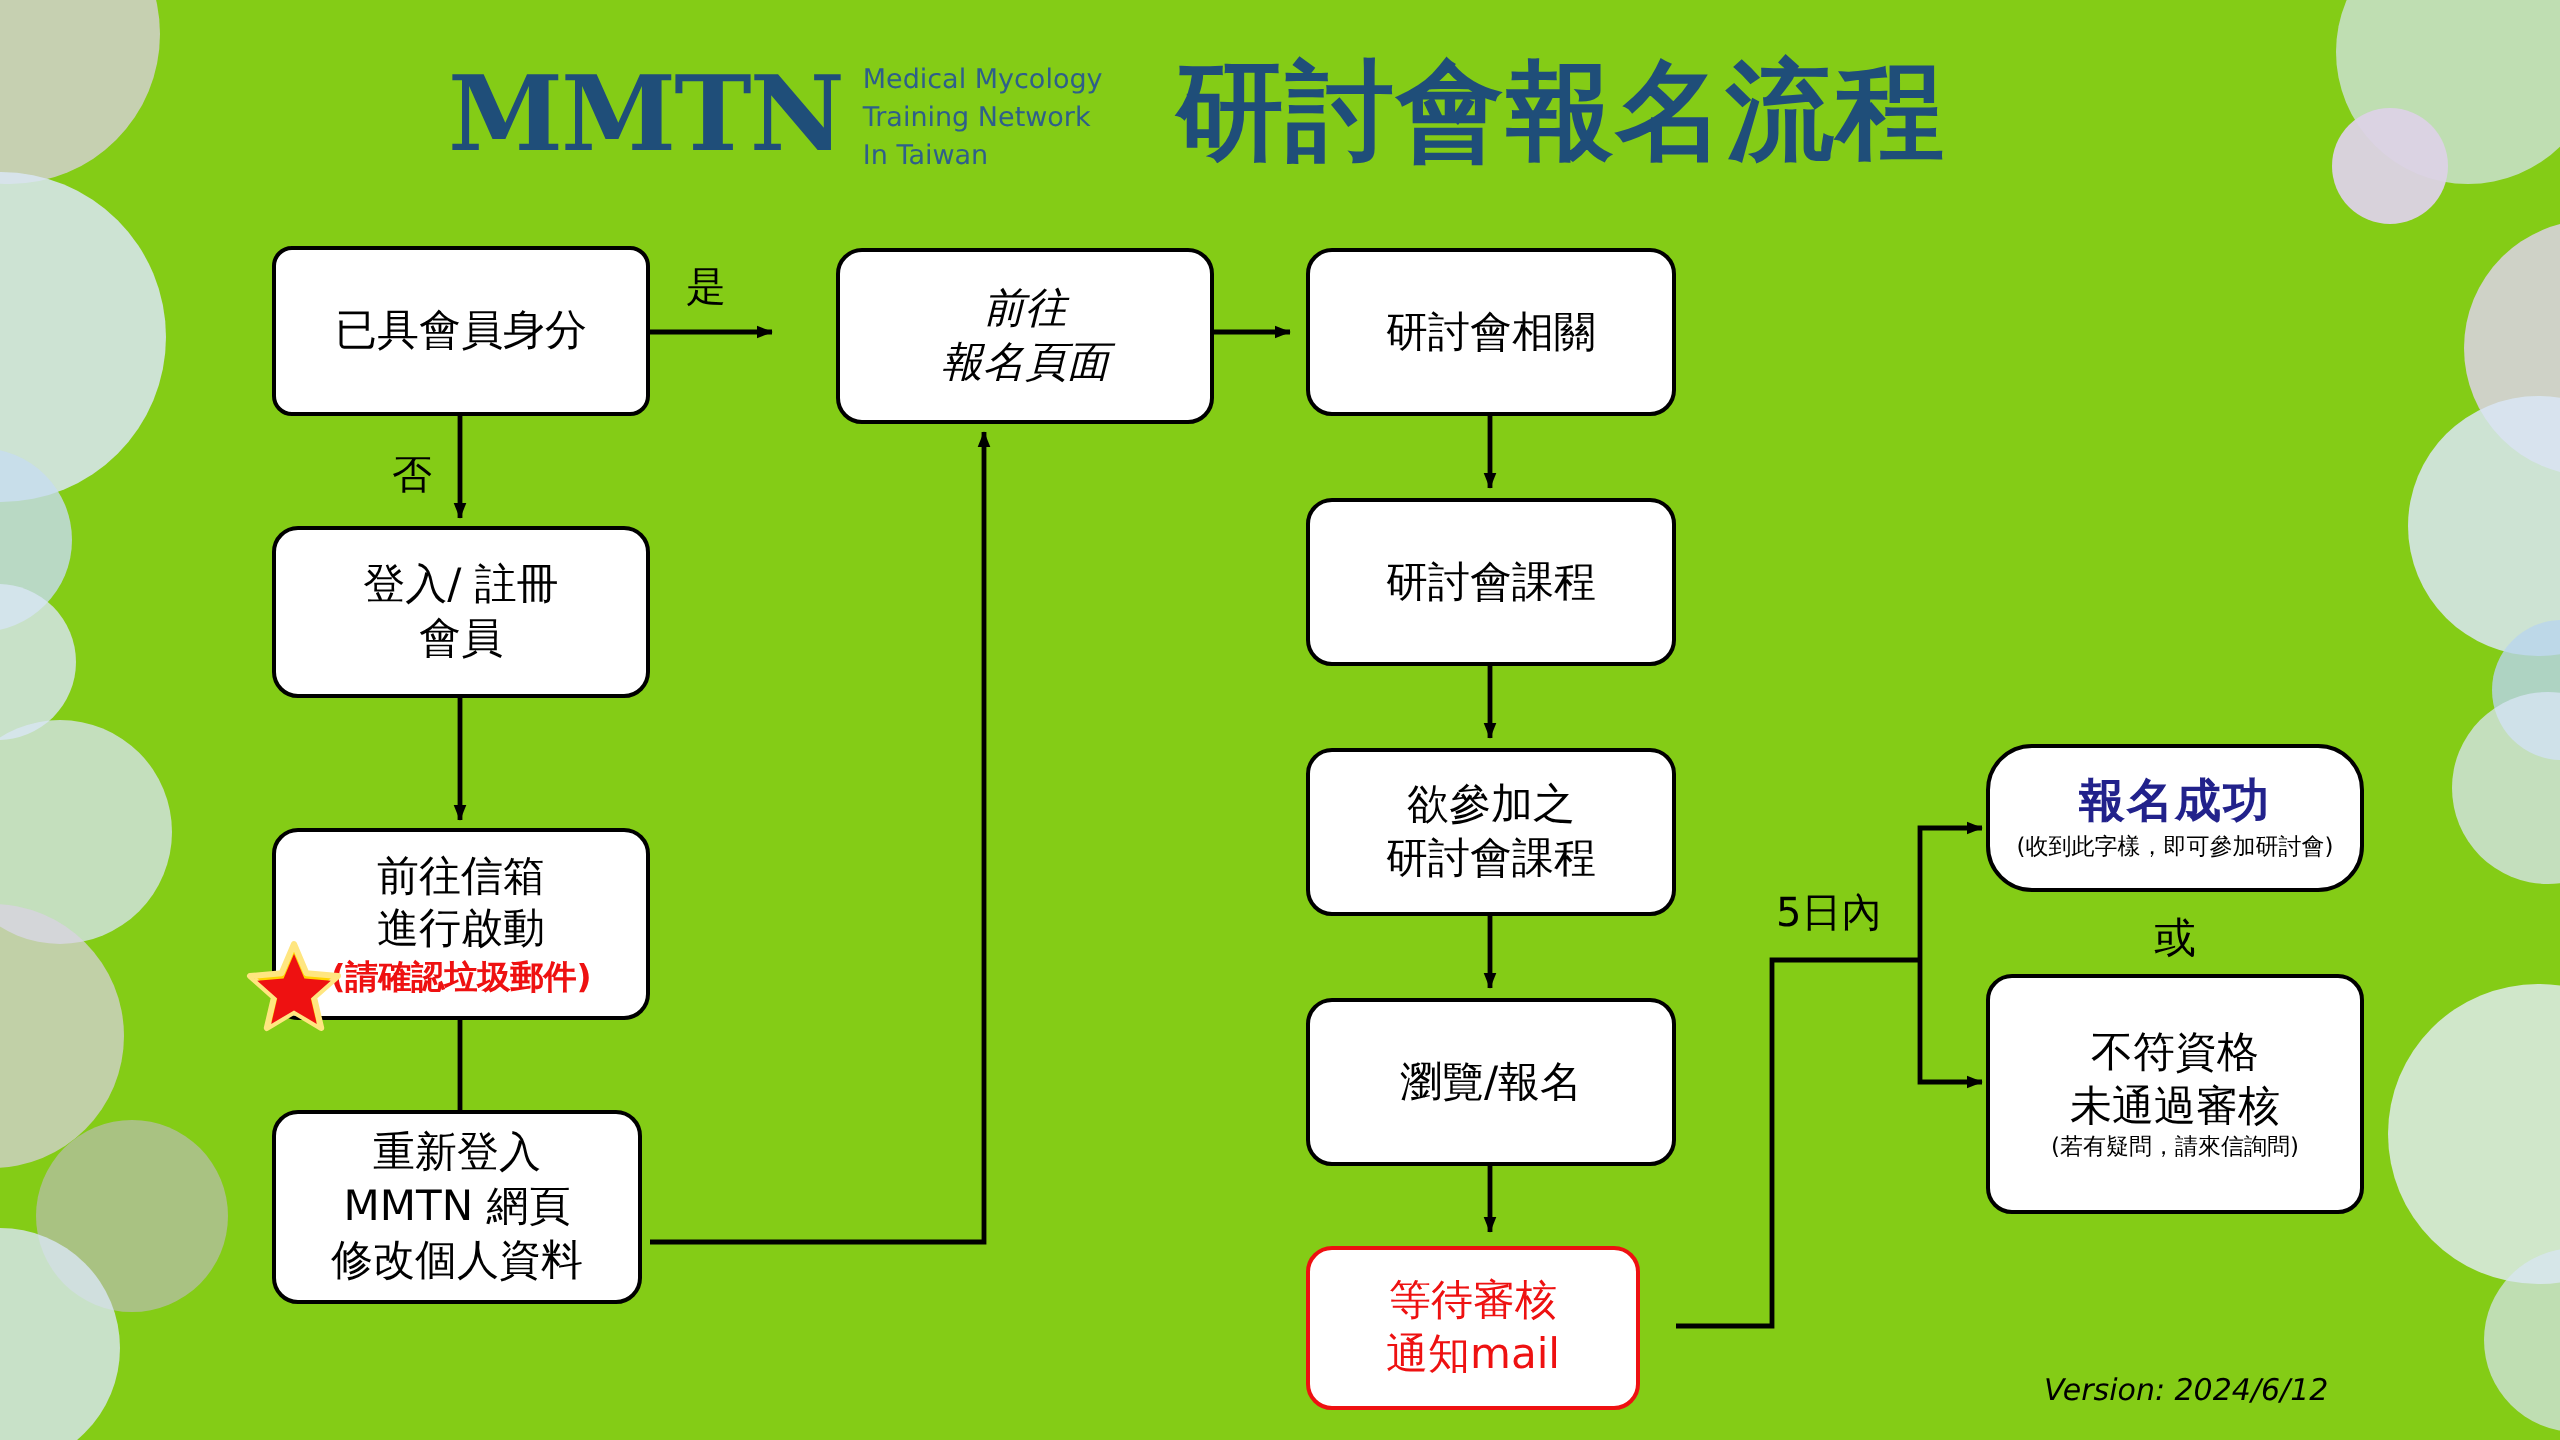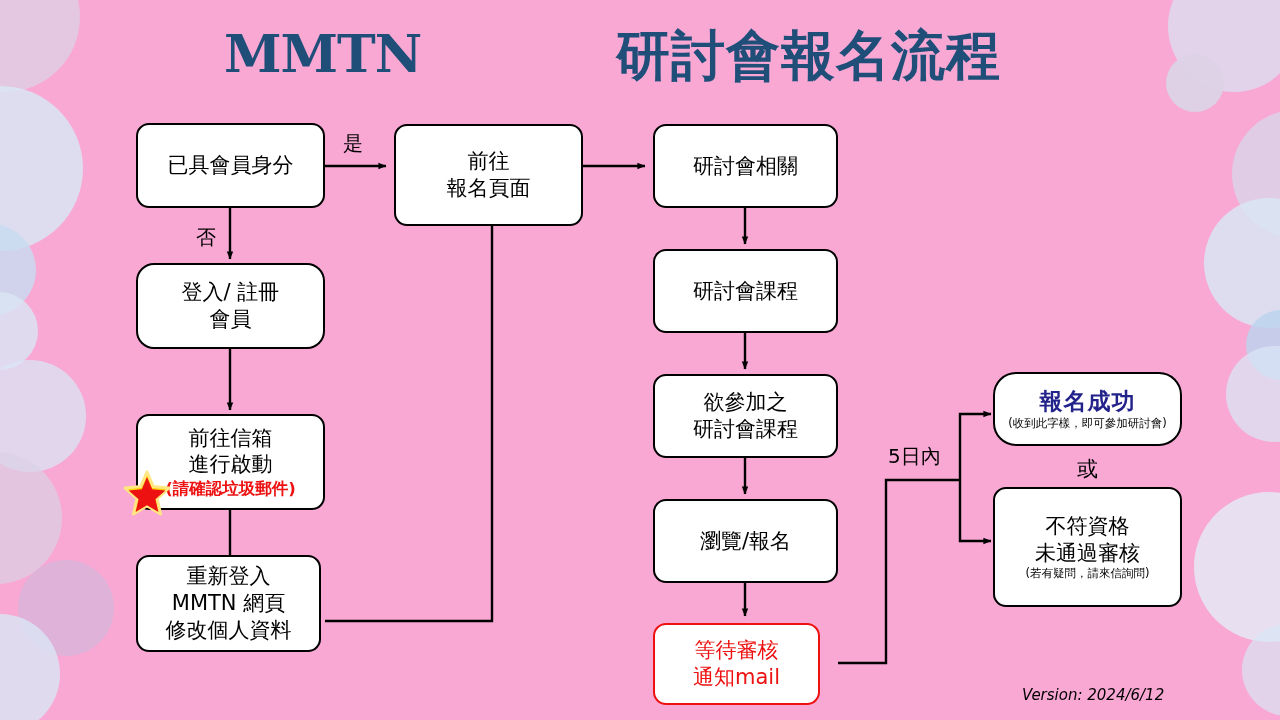--- a/index.html
+++ b/index.html
@@ -4,21 +4,21 @@
 <style>
   html, body {
     margin: 0;
     padding: 0;
     background: #ffffff;
   }
   #canvas {
     position: relative;
     width: 1280px;
     height: 720px;
-    background: #f9a8d4;
+    background: #84cc16;
     overflow: hidden;
     font-family: "DejaVu Sans", "Liberation Sans", sans-serif;
   }
   
   .blob {
     position: absolute;
     border-radius: 50%;
     pointer-events: none;
   }
   
@@ -40,21 +40,21 @@
   }
   #logo-sub {
     font-family: "DejaVu Sans", "Liberation Sans", sans-serif;
     font-size: 13.5px;
     line-height: 1.42;
     color: #2E5F8A;
     padding-top: 3px;
   }
   #page-title {
     position: absolute;
-    left: 616px;
+    left: 588px;
     top: 26px;
     font-size: 54px;
     font-weight: 700;
     color: #1F4E79;
     letter-spacing: 1px;
     line-height: 1.1;
     white-space: nowrap;
   }
   
   .node {
@@ -151,20 +151,25 @@
   <div class="blob" style="left:1166px; top:54px;   width:58px;  height:58px;  background:#DCD2E6; opacity:.95;"></div>
   <div class="blob" style="left:1232px; top:110px;  width:128px; height:128px; background:#DCD2E6; opacity:.85;"></div>
   <div class="blob" style="left:1204px; top:198px;  width:130px; height:130px; background:#D9E6F5; opacity:.85;"></div>
   <div class="blob" style="left:1246px; top:310px;  width:70px;  height:70px;  background:#B9D4EE; opacity:.8;"></div>
   <div class="blob" style="left:1226px; top:346px;  width:96px;  height:96px;  background:#D9E6F5; opacity:.75;"></div>
   <div class="blob" style="left:1194px; top:492px;  width:150px; height:150px; background:#E3EDF8; opacity:.8;"></div>
   <div class="blob" style="left:1242px; top:624px;  width:92px;  height:92px;  background:#D9E6F5; opacity:.7;"></div>
 
   <div id="logo-block">
     <div id="logo-mark">MMTN</div>
+    <div id="logo-sub">
+      <div>Medical Mycology</div>
+      <div>Training Network</div>
+      <div>In Taiwan</div>
+    </div>
   </div>
 
   <div id="page-title">研討會報名流程</div>
 
   <svg id="wires" viewBox="0 0 1280 720">
     <defs>
       <marker id="arrow" markerWidth="9" markerHeight="9" refX="7.6" refY="3.6" orient="auto" markerUnits="userSpaceOnUse">
         <path d="M0,0.4 L8,3.6 L0,6.8 z" fill="#000000"></path>
       </marker>
     </defs>
@@ -194,25 +199,25 @@
       <path d="M960,480 L960,414 L991,414" marker-end="url(#arrow)"></path>
       <path d="M960,480 L960,541 L991,541" marker-end="url(#arrow)"></path>
     </g>
   </svg>
 
   <div class="edge-label" style="left:343px; top:130px;">是</div>
   <div class="edge-label" style="left:196px; top:224px;">否</div>
   <div class="edge-label" style="left:888px; top:443px;">5日內</div>
   <div class="or-label" style="left:1077px; top:455px;">或</div>
 
-  <div class="node" style="left:136px; top:123px; width:189px; height:85px;">
+  <div class="node" style="left:136px; top:123px; width:189px; height:85px;border-radius:10px;">
     <span class="ln">已具會員身分</span>
   </div>
 
-  <div class="node" style="left:136px; top:263px; width:189px; height:86px;border-radius:18px;">
+  <div class="node" style="left:136px; top:263px; width:189px; height:86px;">
     <span class="ln">登入/ 註冊</span>
     <span class="ln">會員</span>
   </div>
 
   <div class="node" style="left:136px; top:414px; width:189px; height:96px;">
     <span class="ln">前往信箱</span>
     <span class="ln">進行啟動</span>
     <span class="warn">(請確認垃圾郵件)</span>
   </div>
 
@@ -220,21 +225,21 @@
     <path d="M25,4 L31.2,18.6 L47,20 L35,30.6 L38.6,46 L25,37.8 L11.4,46 L15,30.6 L3,20 L18.8,18.6 z" fill="#FFD400" stroke="#FFE680" stroke-width="3" stroke-linejoin="round"></path>
     <path d="M25,9 L30.2,21.2 L43.4,22.4 L33.4,31.2 L36.4,44 L25,37.2 L13.6,44 L16.6,31.2 L6.6,22.4 L19.8,21.2 z" fill="#EE1111"></path>
   </svg>
 
   <div class="node" style="left:136px; top:555px; width:185px; height:97px;">
     <span class="ln">重新登入</span>
     <span class="ln">MMTN 網頁</span>
     <span class="ln">修改個人資料</span>
   </div>
 
-  <div class="node" style="left:394px; top:124px; width:189px; height:102px;">
+  <div class="node" style="left:418px; top:124px; width:189px; height:88px;font-style:italic;">
     <span class="ln">前往</span>
     <span class="ln">報名頁面</span>
   </div>
 
   <div class="node" style="left:653px; top:124px; width:185px; height:84px;">
     <span class="ln">研討會相關</span>
   </div>
 
   <div class="node" style="left:653px; top:249px; width:185px; height:84px;">
     <span class="ln">研討會課程</span>

